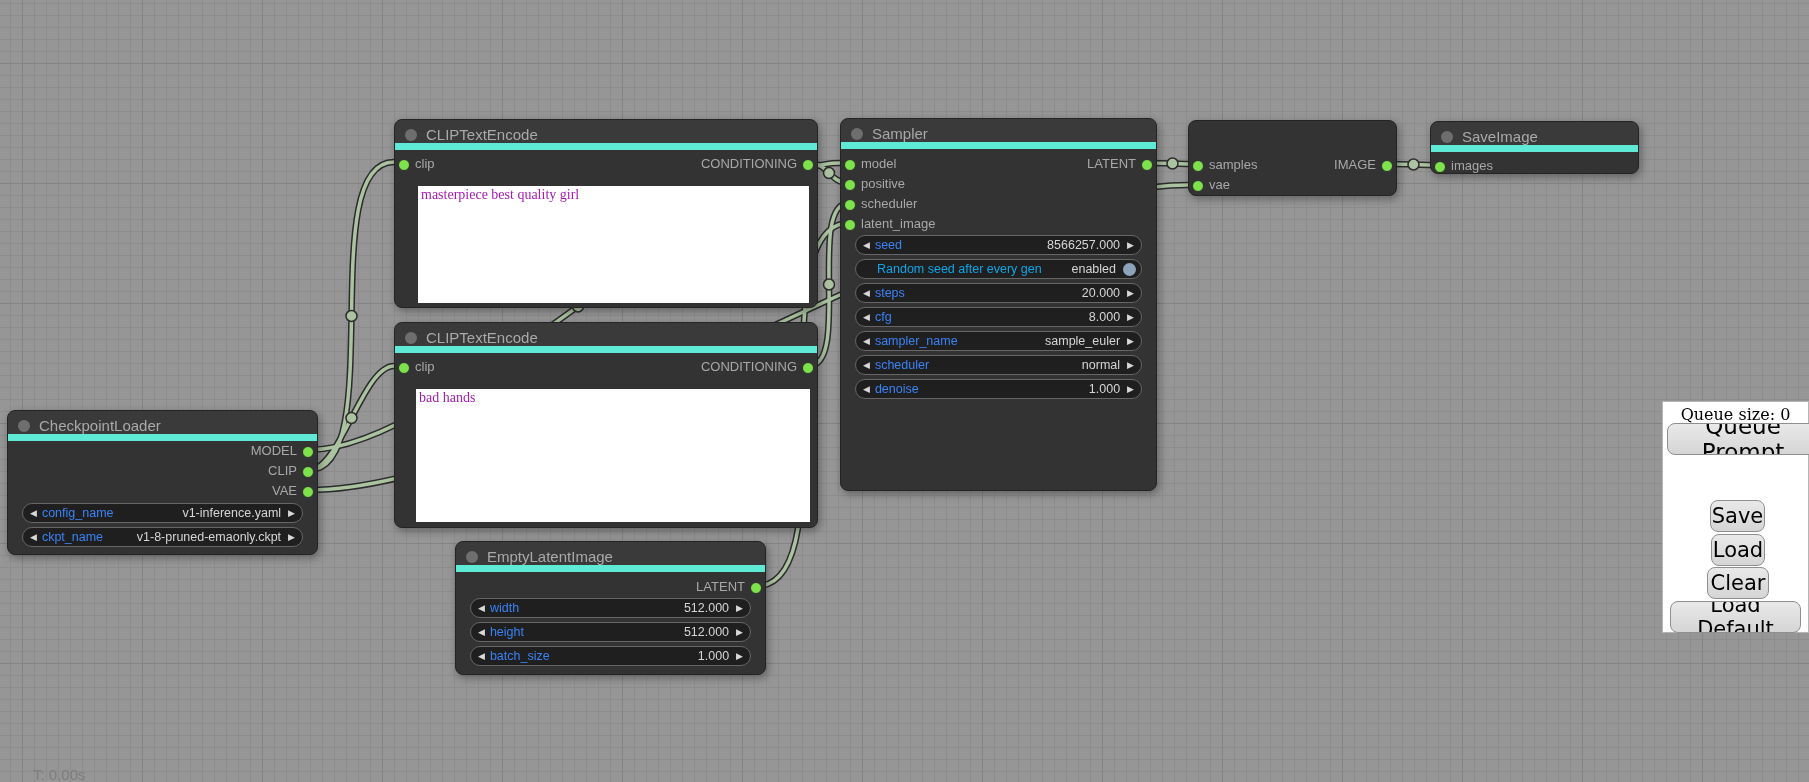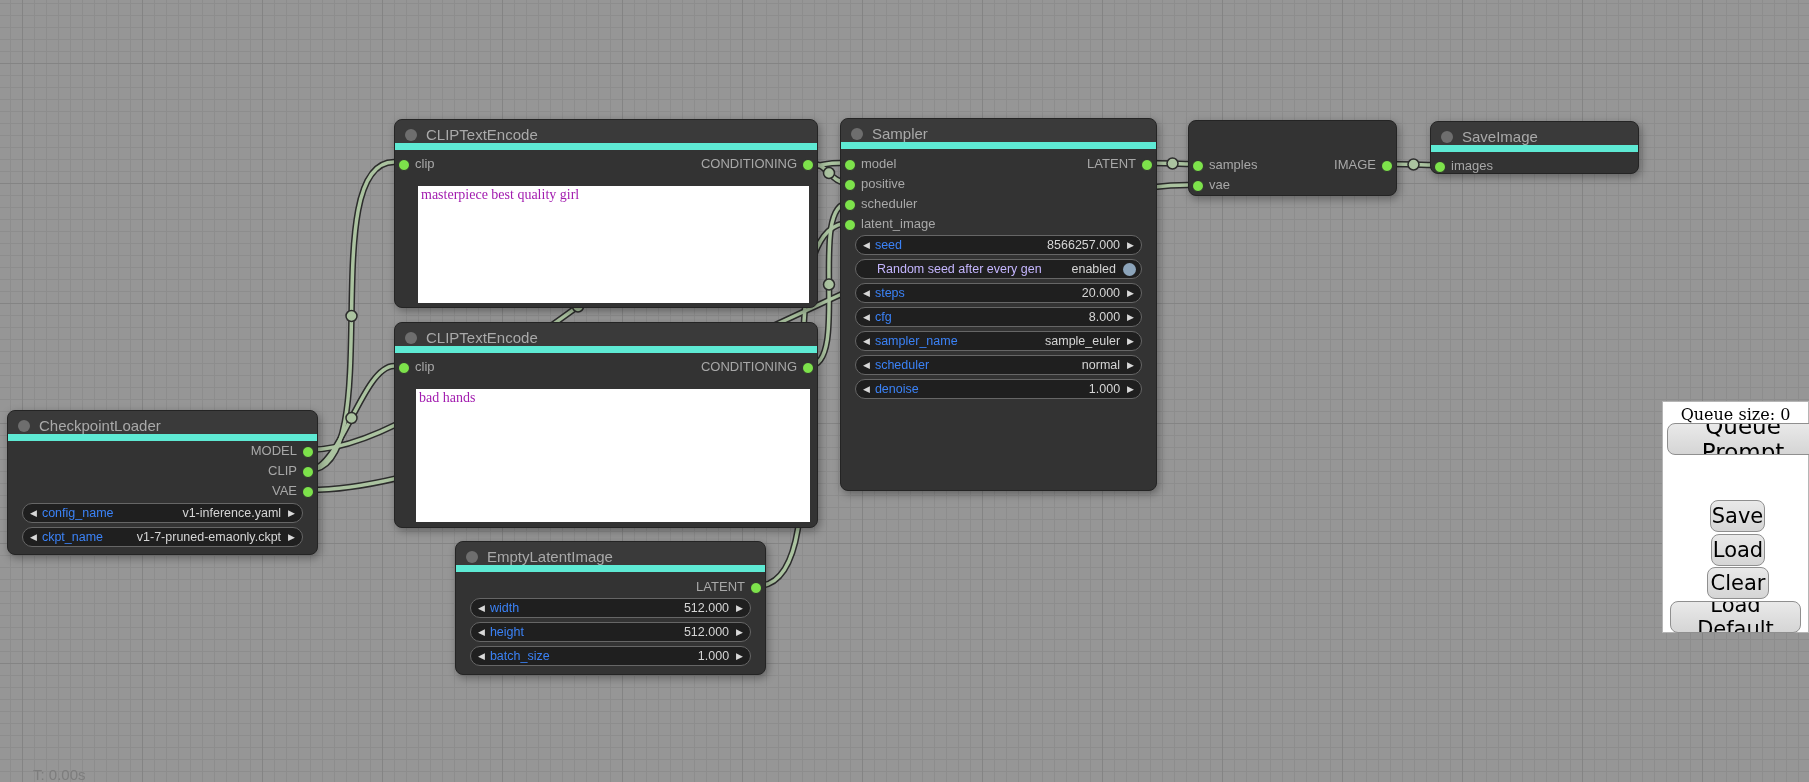--- a/index.html
+++ b/index.html
@@ -41,21 +41,21 @@
   .port.out{right:3px;}
   .widget{
     position:absolute;left:14px;right:14px;height:20px;border-radius:10px;
     background:#1f1f1f;border:1px solid #666666;box-sizing:border-box;
     display:flex;align-items:center;padding:0 7px;font-size:12.5px;color:#a0a0a0;
   }
   .widget .arrow{font-size:9px;color:#d8d8d8;line-height:18px;}
   .widget .wlabel{margin-left:5px;color:#3b82f6;}
   .widget .spacer{flex:1;}
   .widget .wvalue{margin-right:7px;color:#d5d5d5;}
-  .widget.toggle .wlabel{margin-left:14px;color:#c4b5fd;}
+  .widget.toggle .wlabel{margin-left:14px;color:#0ea5e9;}
   .toggle-dot{width:13px;height:13px;border-radius:50%;background:#8ca4ba;margin-right:-2px;}
   .prompt-text{
     position:absolute;background:#ffffff;border:0;resize:none;box-sizing:border-box;
     font-family:"Liberation Serif",serif;font-size:14px;color:#a21caf;padding:1px 3px;outline:none;
   }
   .menu{
     position:absolute;left:1662px;top:401px;width:147px;height:232px;z-index:3;
     background:#ffffff;border:1px solid #b5b5b5;box-sizing:border-box;
   }
   .queue-size{
@@ -131,21 +131,21 @@
     <span class="arrow">◀</span>
     <span class="wlabel">config_name</span>
     <span class="spacer"></span>
     <span class="wvalue">v1-inference.yaml</span>
     <span class="arrow">▶</span>
   </div>
   <div class="widget" style="top:116px;">
     <span class="arrow">◀</span>
     <span class="wlabel">ckpt_name</span>
     <span class="spacer"></span>
-    <span class="wvalue">v1-7-pruned-emaonly.ckpt</span>
+    <span class="wvalue">v1-8-pruned-emaonly.ckpt</span>
     <span class="arrow">▶</span>
   </div>
 </div>
 
 <div class="node" style="left:394px;top:119px;width:424px;height:189px;">
   <div class="node-title">
     <span class="title-dot"></span>
     <span class="node-title-text">CLIPTextEncode</span>
   </div>
   <span class="port in" style="top:39px;"></span>

